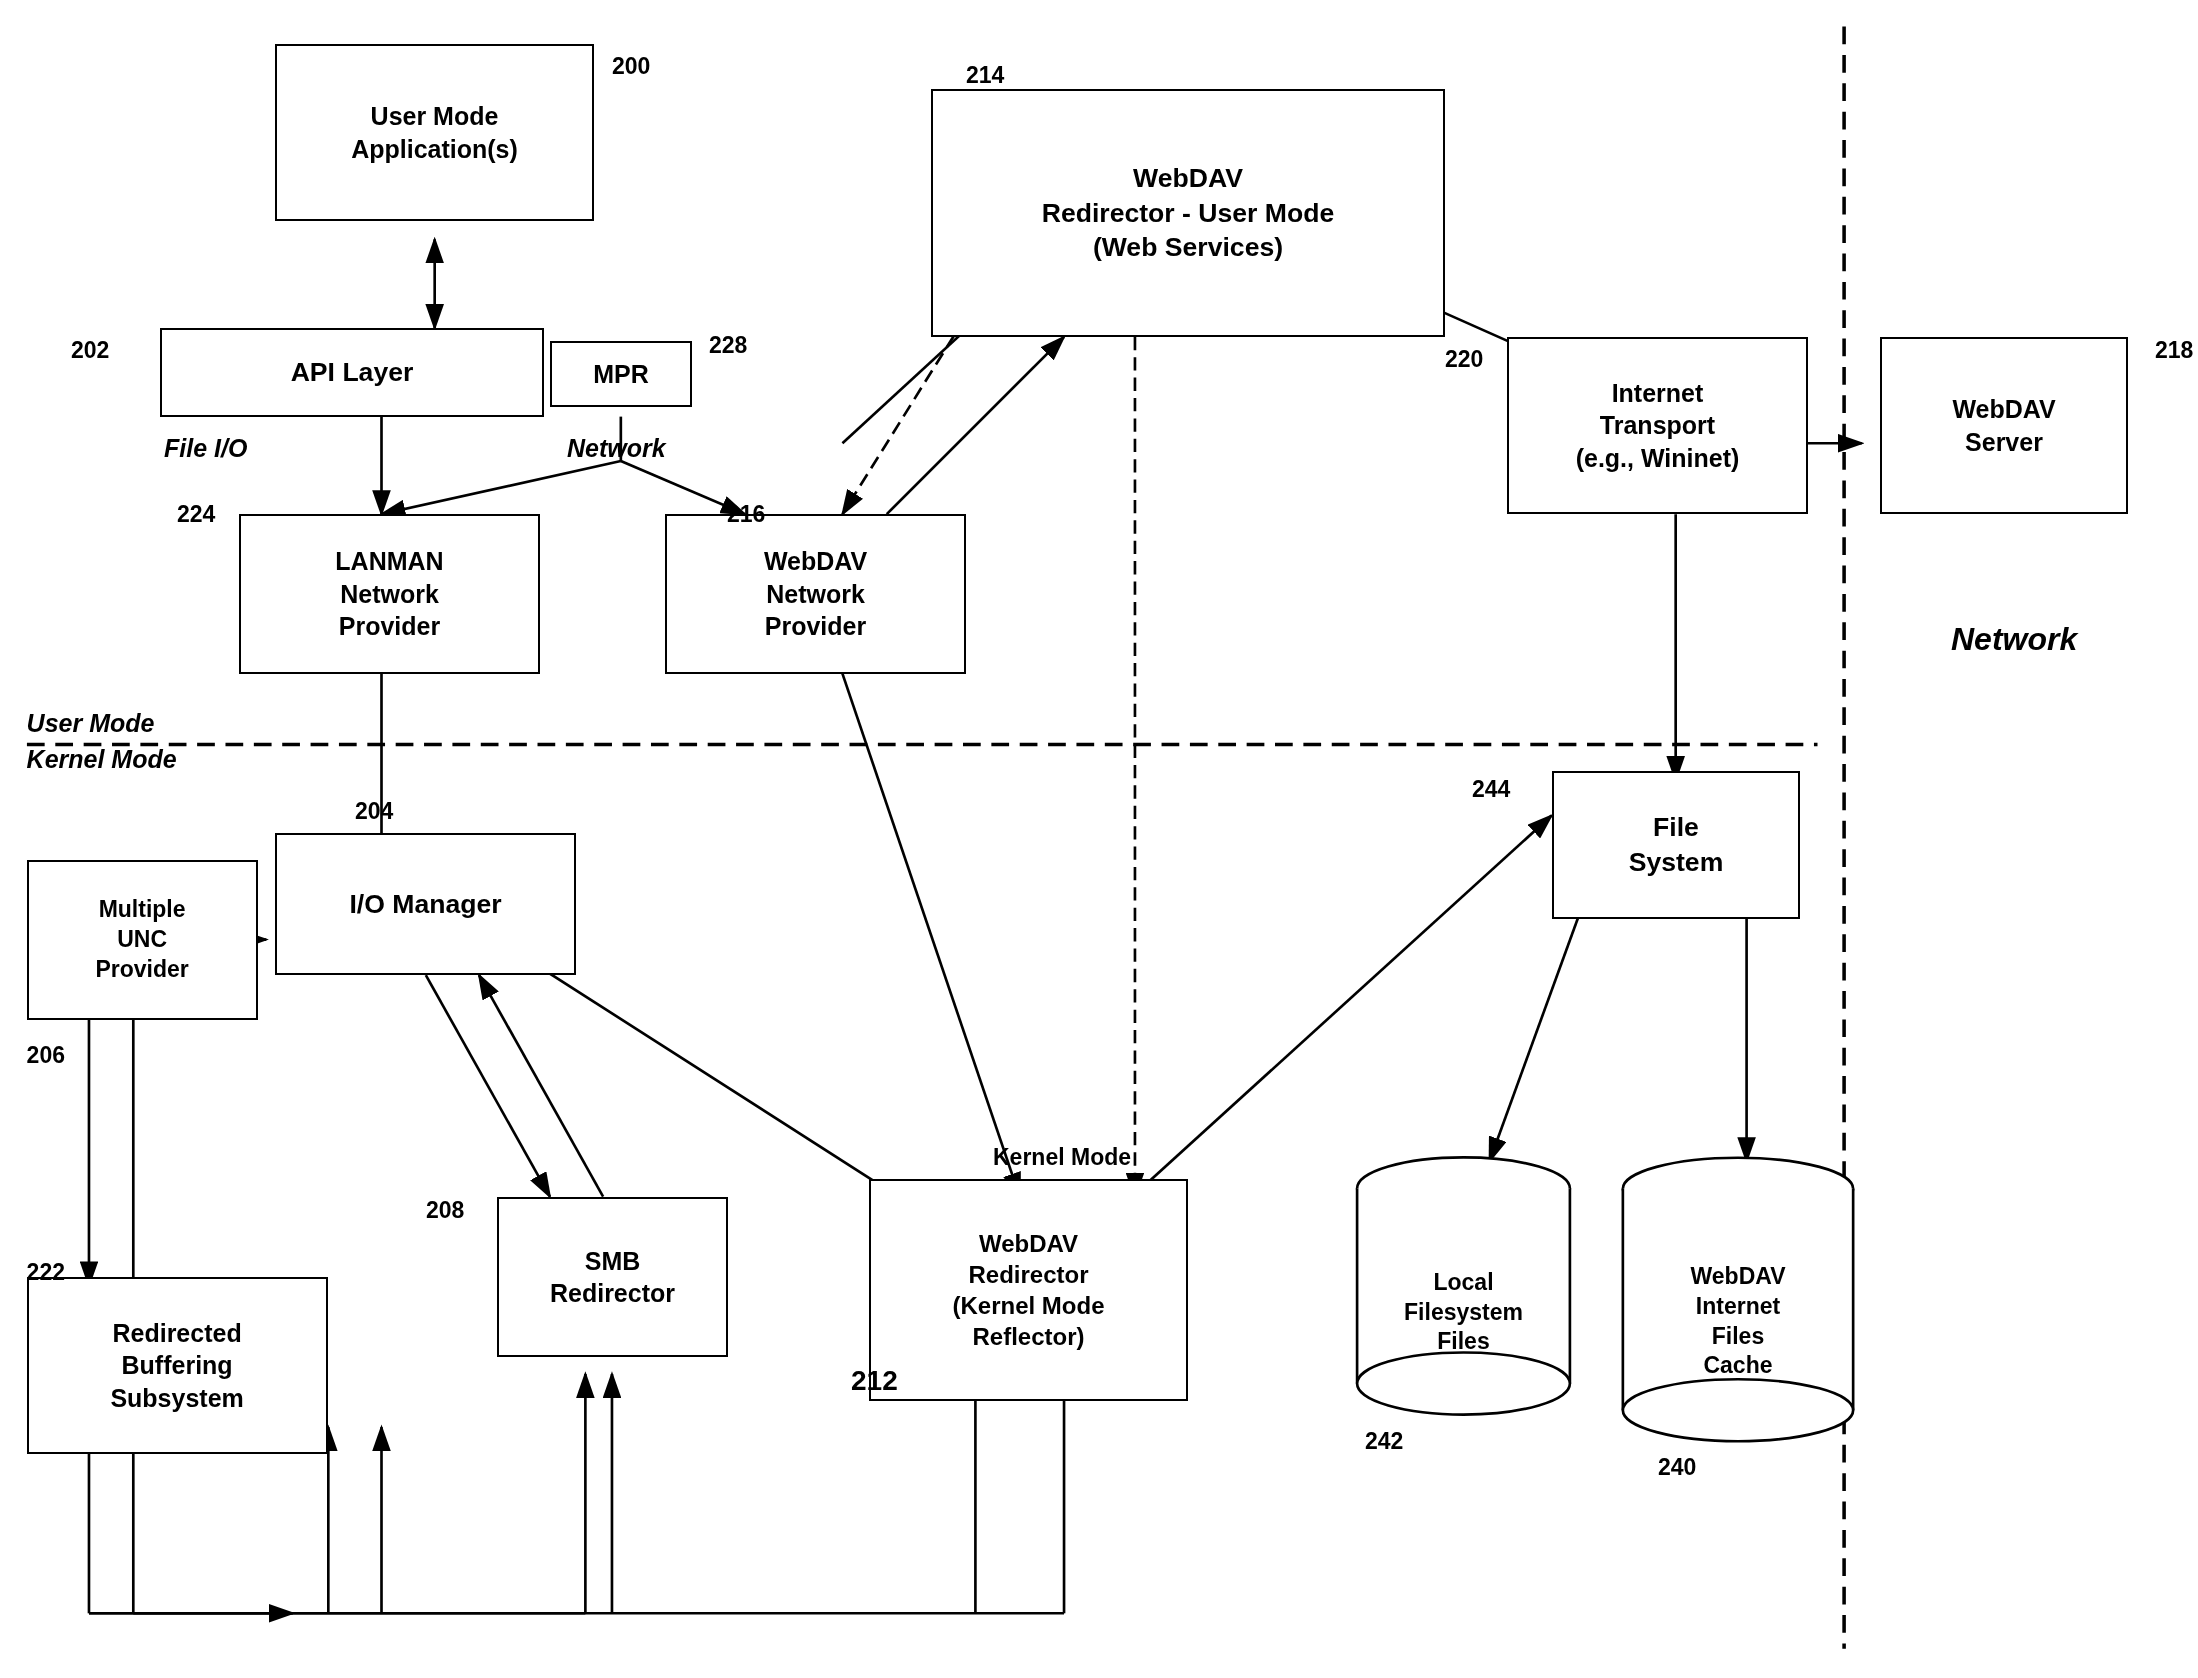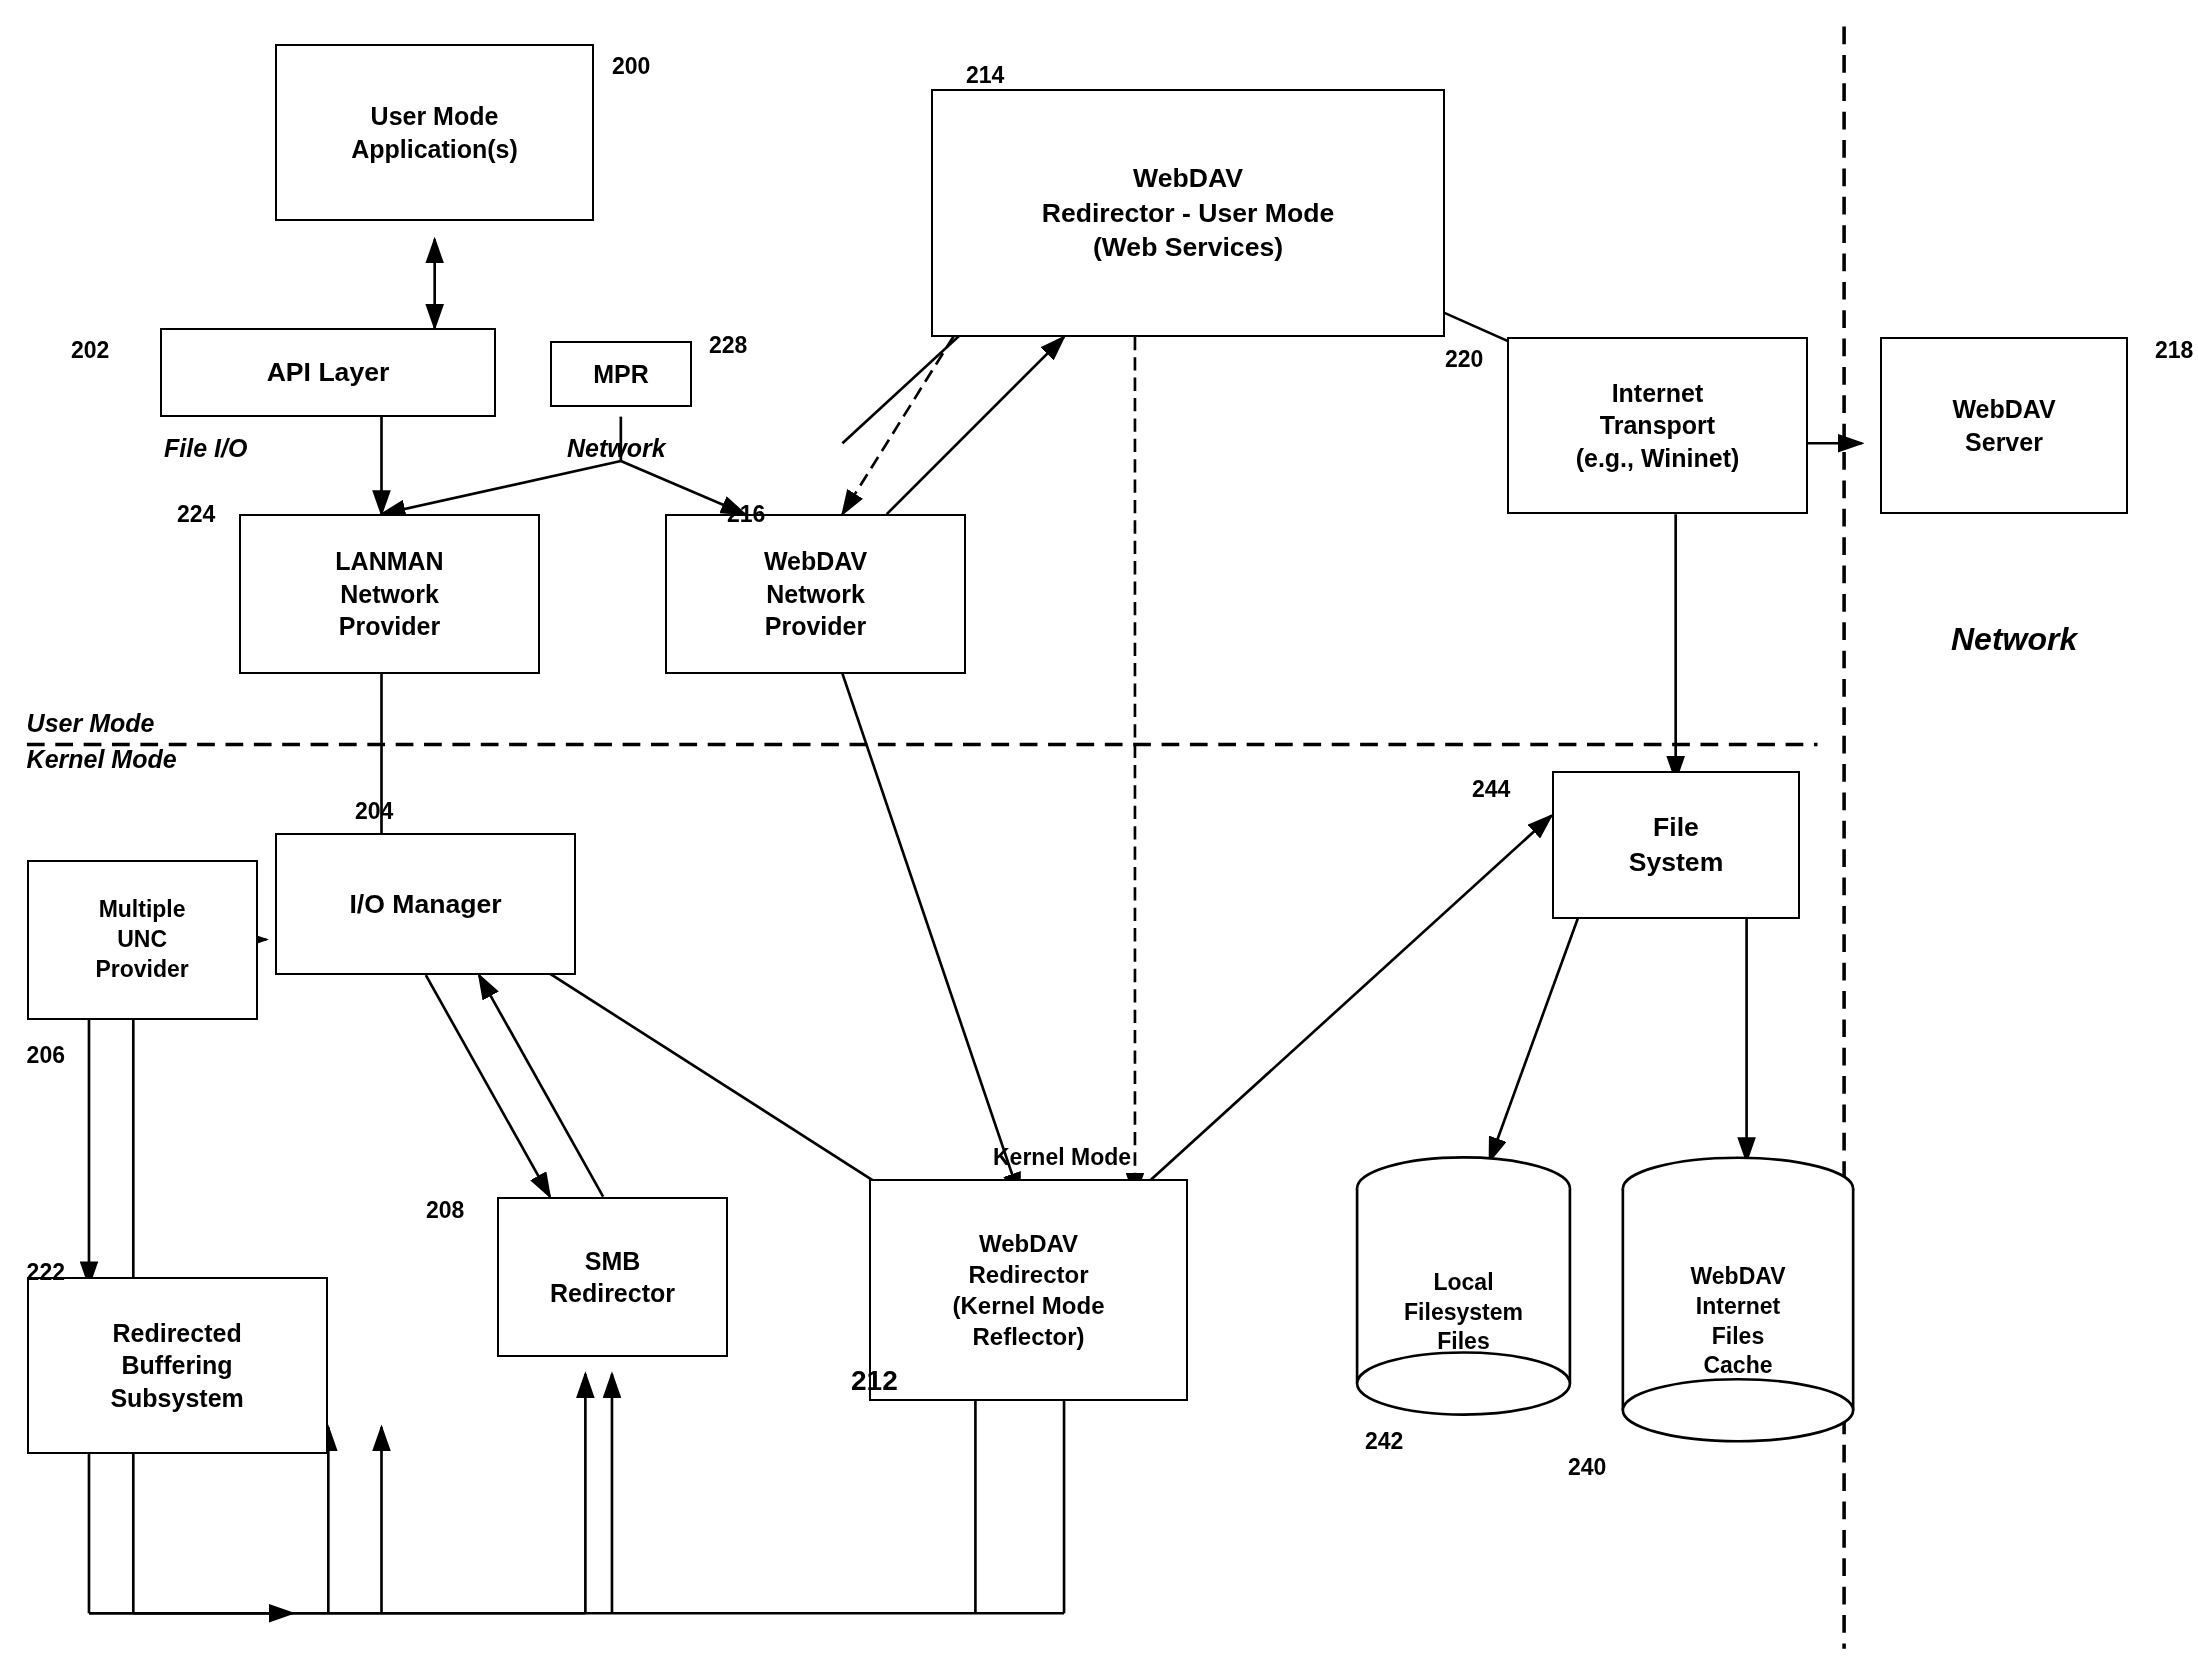--- a/index.html
+++ b/index.html
@@ -146,21 +146,21 @@
     <line x1="1000" y1="580" x2="1200" y2="380" stroke="#000" stroke-width="3" marker-end="url(#arrowhead)"></line>
 
   </svg>
 
   <div class="box" style="left:275px; top:44px; width:319px; height:177px; font-size:25px;">
     <span style="white-space:pre-line;">User Mode
 Application(s)</span>
   </div>
   <div class="label" style="left:612px; top:53px;">200</div>
 
-  <div class="box" style="left:160px; top:328px; width:336px; height:89px; font-size:26.6px;">
+  <div class="box" style="left:160px; top:328px; width:384px; height:89px; font-size:26.6px;">
     <span>API Layer</span>
   </div>
   <div class="label" style="left:71px; top:337px;">202</div>
 
   <div class="box" style="left:550px; top:341px; width:142px; height:66px; font-size:25px;">
     <span>MPR</span>
   </div>
   <div class="label" style="left:709px; top:332px;">228</div>
 
   <div class="label label-italic" style="left:164px; top:434px; font-size:25px; font-style:italic;">File I/O</div>
@@ -270,18 +270,18 @@
       <rect x="10" y="40" width="260" height="250" fill="white" stroke="none"></rect>
       <line x1="10" y1="40" x2="10" y2="290" stroke="black" stroke-width="3"></line>
       <line x1="270" y1="40" x2="270" y2="290" stroke="black" stroke-width="3"></line>
       <ellipse cx="140" cy="290" rx="130" ry="35" fill="white" stroke="black" stroke-width="3"></ellipse>
     </svg>
     <div class="cylinder-text" style="white-space:pre-line; z-index:3; margin-top:44px;">WebDAV
 Internet
 Files
 Cache</div>
   </div>
-  <div class="label" style="left:1568px; top:1454px;">240</div>
+  <div class="label" style="left:1658px; top:1454px;">240</div>
 
   <div class="label label-italic" style="left:1951px; top:621px; font-size:32px; font-style:italic; font-weight:bold;">Network</div>
 
 </div>
 
 
 </body></html>

